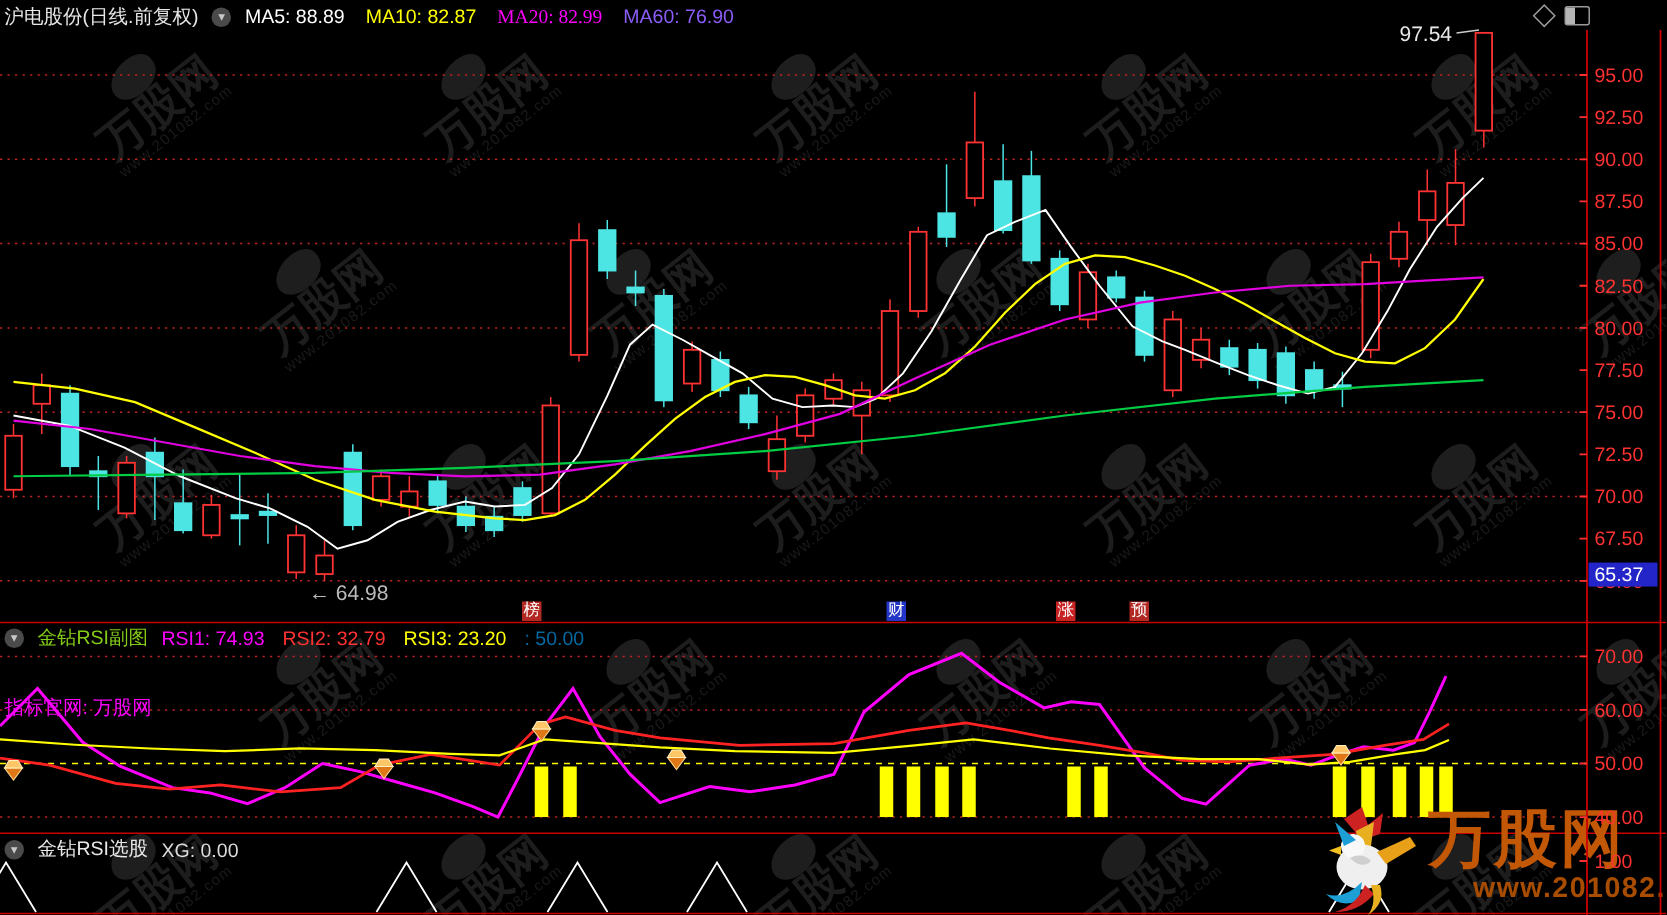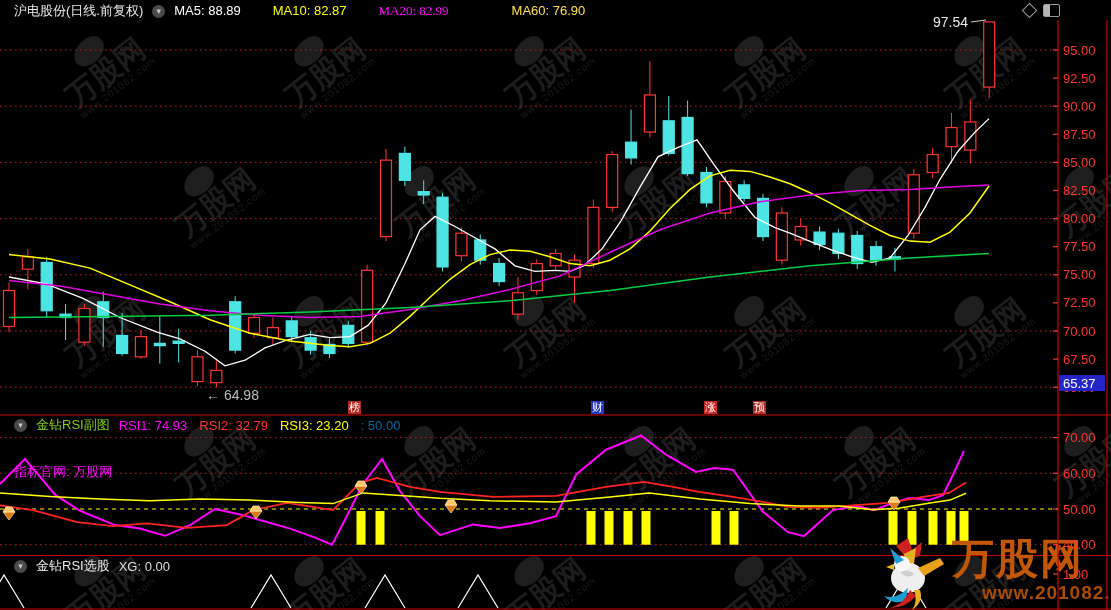--- a/index.html
+++ b/index.html
@@ -1,19 +1,19 @@
 <!DOCTYPE html>
 <html><head>
 <meta charset="utf-8">
 <style>
   html,body{margin:0;padding:0;background:#000;}
   #screen{position:relative;width:1111px;height:610px;background:#000;overflow:hidden;
           font-family:"Liberation Sans","DejaVu Sans",sans-serif;}
   .hdr{position:absolute;left:0;display:flex;align-items:center;gap:9px;height:18px;
-       padding-left:14px;z-index:5;font-size:13px;white-space:nowrap;}
+       padding-left:3px;z-index:5;font-size:13px;white-space:nowrap;}
   .hdr span{display:inline-block;}
   .circ{width:13px;height:13px;border-radius:50%;background:#4a4a4a;color:#c8c8c8;
         font-size:9px;line-height:12px;text-align:center;flex:0 0 auto;}
   .wm{position:absolute;transform:rotate(-38deg);z-index:0;text-align:center;pointer-events:none;}
   .wm .blob{width:34px;height:24px;background:#1e1e1e;border-radius:60% 40% 55% 45%;margin:0 auto 1px;}
   .wm .t1{font-size:30px;font-weight:bold;color:#1d1d1d;line-height:28px;}
   .wm .t2{font-size:10px;color:#1b1b1b;letter-spacing:1px;}
   svg{position:absolute;left:0;top:0;}
   #chartsvg{z-index:1;}
   #axissvg{z-index:4;}
@@ -557,25 +557,25 @@
       <text x="1063" y="549.2" fill="#ff3232" font-size="13">40.00</text>
       <line x1="1053" y1="574" x2="1058" y2="574" stroke="#ff3232" stroke-width="1.2"></line>
       <text x="1063" y="578.5" fill="#ff3232" font-size="13">1.00</text>
       <rect x="1059" y="375.04119999999995" width="46" height="16" fill="#2325c8"></rect>
       <text x="1063" y="387.54119999999995" fill="#ffffff" font-size="13">65.37</text>
     </svg>
 
   <div class="hdr" style="top:2px;">
     <span style="color:#e8e8e8;">沪电股份(日线.前复权)</span>
     <span class="circ">▾</span>
-    <span id="malegend" style="display:flex;gap:32px;text-align:center;">
+    <span id="malegend" style="display:flex;gap:14px;text-align:center;">
         <span style="color: rgb(255, 255, 255);">MA5: 88.89</span>
         <span style="color: rgb(255, 255, 0);">MA10: 82.87</span>
         <span style="color: rgb(255, 0, 255); font-family: Liberation Serif, serif;">MA20: 82.99</span>
-        <span style="color: #fde047; margin-left: 31px;">MA60: 76.90</span>
+        <span style="color: #8b5cf6;">MA60: 76.90</span>
       </span>
   </div>
 
   <span class="dmnd"></span>
   <span class="layo">
       <i></i>
     </span>
 
   <div class="hdr" style="top:416px;">
     <span class="circ">▾</span>

